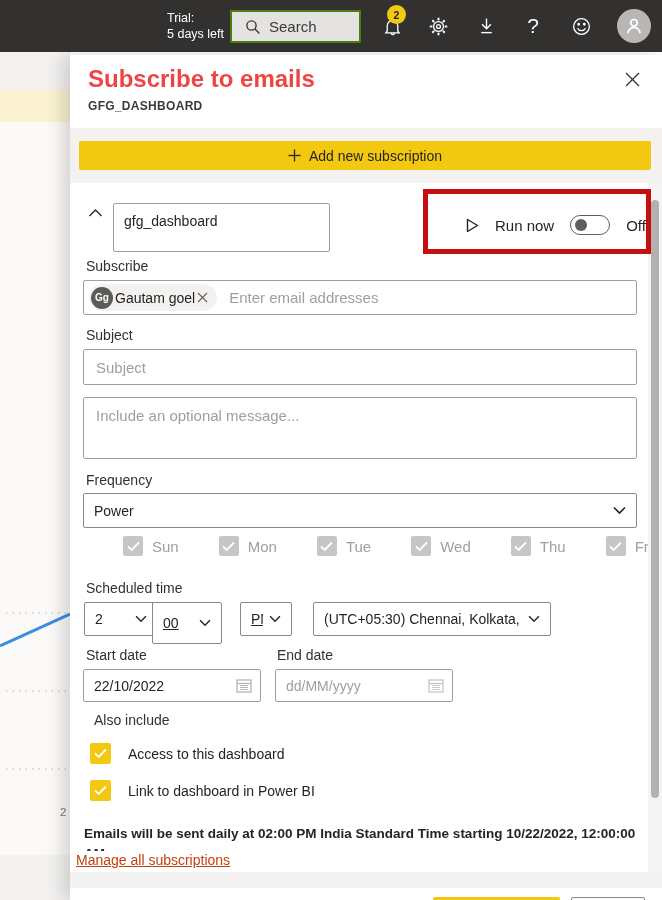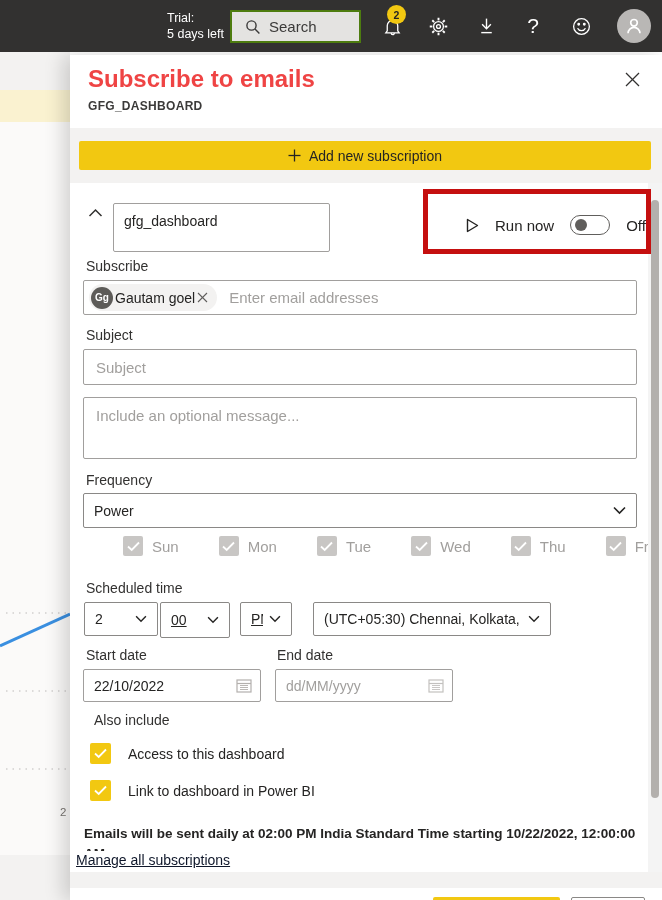--- a/index.html
+++ b/index.html
@@ -80,21 +80,21 @@
 
   .date-input { height:33px; display:flex; align-items:center; padding:0 8px 0 10px; font-size:14px; }
   .date-input .cal { margin-left:auto; display:flex; }
 
   .cbrow { position:absolute; left:20px; display:flex; align-items:center; gap:17px; cursor:pointer; }
   .cb-yellow { width:21px; height:21px; background:#f2c811; border-radius:2px; display:flex; align-items:center; justify-content:center; }
   .cbrow span { font-size:14px; color:#252423; }
 
   .summary { position:absolute; left:14px; top:769px; width:560px; max-height:27px; overflow:hidden;
     font-size:13.5px; line-height:20px; color:#252423;font-weight:bold; }
-  .manage-link { position:absolute; left:6px; top:797px; font-size:14px; color:#0f172a; text-decoration:underline; cursor:pointer; }
+  .manage-link { position:absolute; left:6px; top:797px; font-size:14px; color:#c2410c; text-decoration:underline; cursor:pointer; }
 
   .footer-strip { position:absolute; left:0; top:817px; width:592px; height:16px; background:#f3f2f1; }
   .save-btn { position:absolute; left:363px; top:842px; width:127px; height:30px; background:#f2c811; border-radius:2px; cursor:pointer; }
   .cancel-btn { position:absolute; left:501px; top:842px; width:74px; height:30px; background:#fff; border:1px solid #8a8886; border-radius:2px; cursor:pointer; }
 
   .scroll-track { position:absolute; right:0; top:128px; width:14px; height:689px; background:#f4f4f4; }
   .scroll-thumb { position:absolute; right:3px; top:145px; width:8px; height:598px; background:#b3b0ad; border-radius:4px; cursor:pointer; }
 
   svg { display:block; }
 </style>
@@ -330,21 +330,21 @@
 
   <div class="lbl" style="left:16px; top:525px;">Scheduled time</div>
   <div class="select" style="left:14px; top:547px; width:74px; height:34px;">
     <span class="txt">2</span>
     <span class="chev">
         <svg width="12" height="8" viewBox="0 0 13 9" fill="none" stroke="#252423" stroke-width="1.6">
           <polyline points="1,1.5 6.5,7 12,1.5"></polyline>
         </svg>
       </span>
   </div>
-  <div class="select" style="left:90px; top:547px; width:70px; height:36px;text-decoration:underline;">
+  <div class="select" style="left:82px; top:547px; width:70px; height:42px;text-decoration:underline;">
     <span class="txt">00</span>
     <span class="chev">
         <svg width="12" height="8" viewBox="0 0 13 9" fill="none" stroke="#252423" stroke-width="1.6">
           <polyline points="1,1.5 6.5,7 12,1.5"></polyline>
         </svg>
       </span>
   </div>
   <div class="select" style="left:170px; top:547px; width:52px; height:34px;text-decoration:underline;">
     <span class="txt">PM</span>
     <span class="chev">

